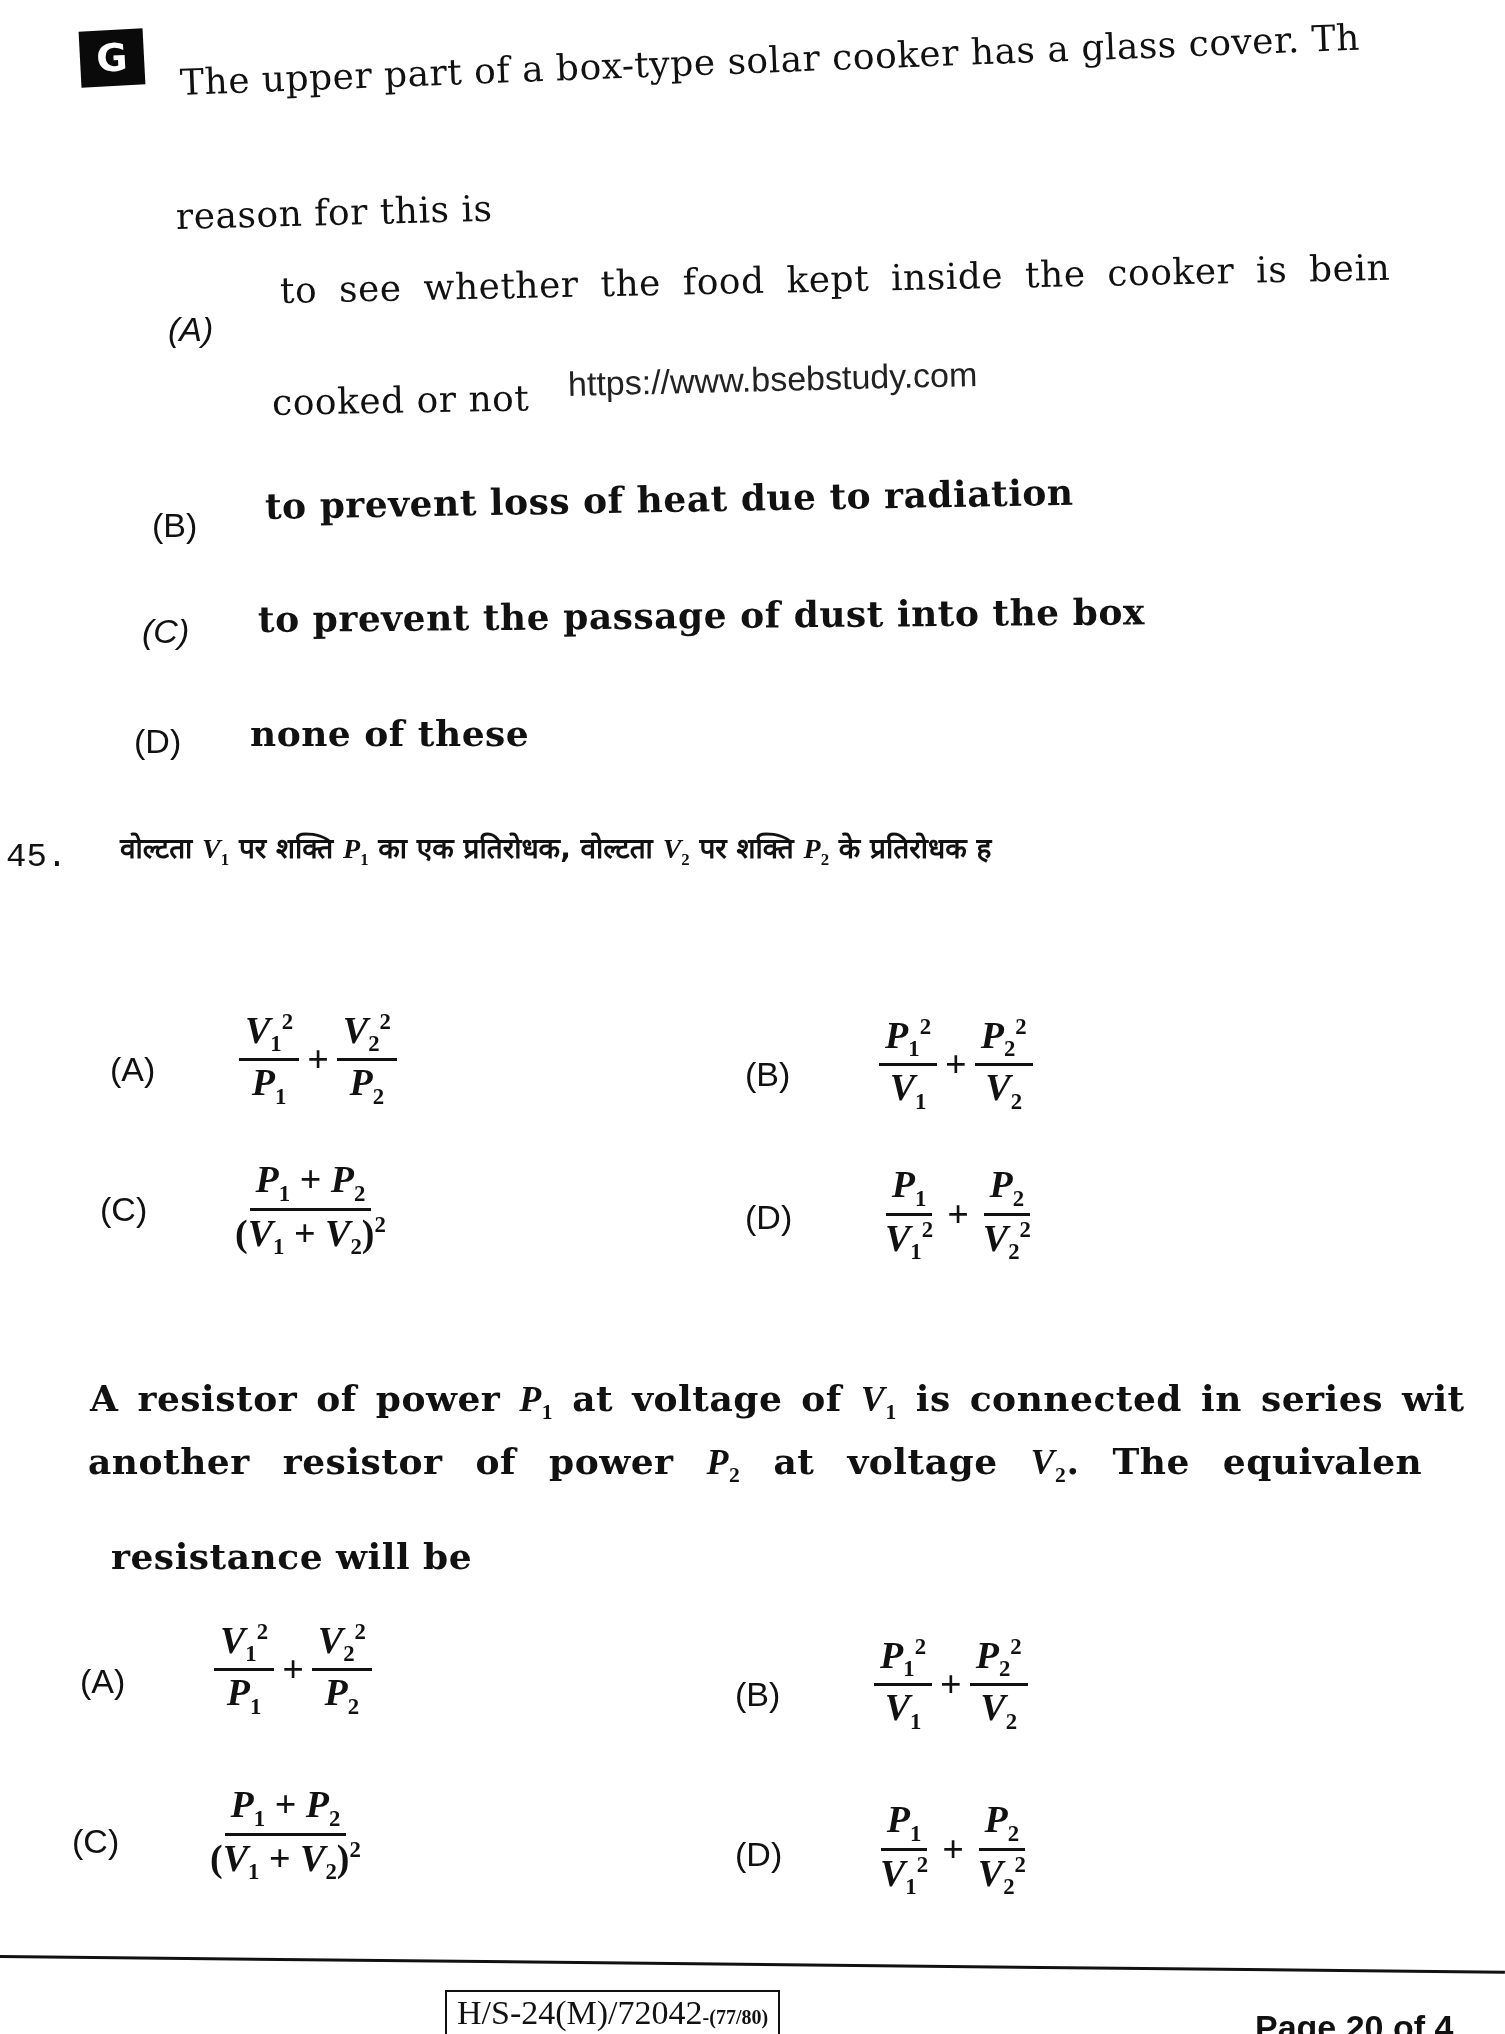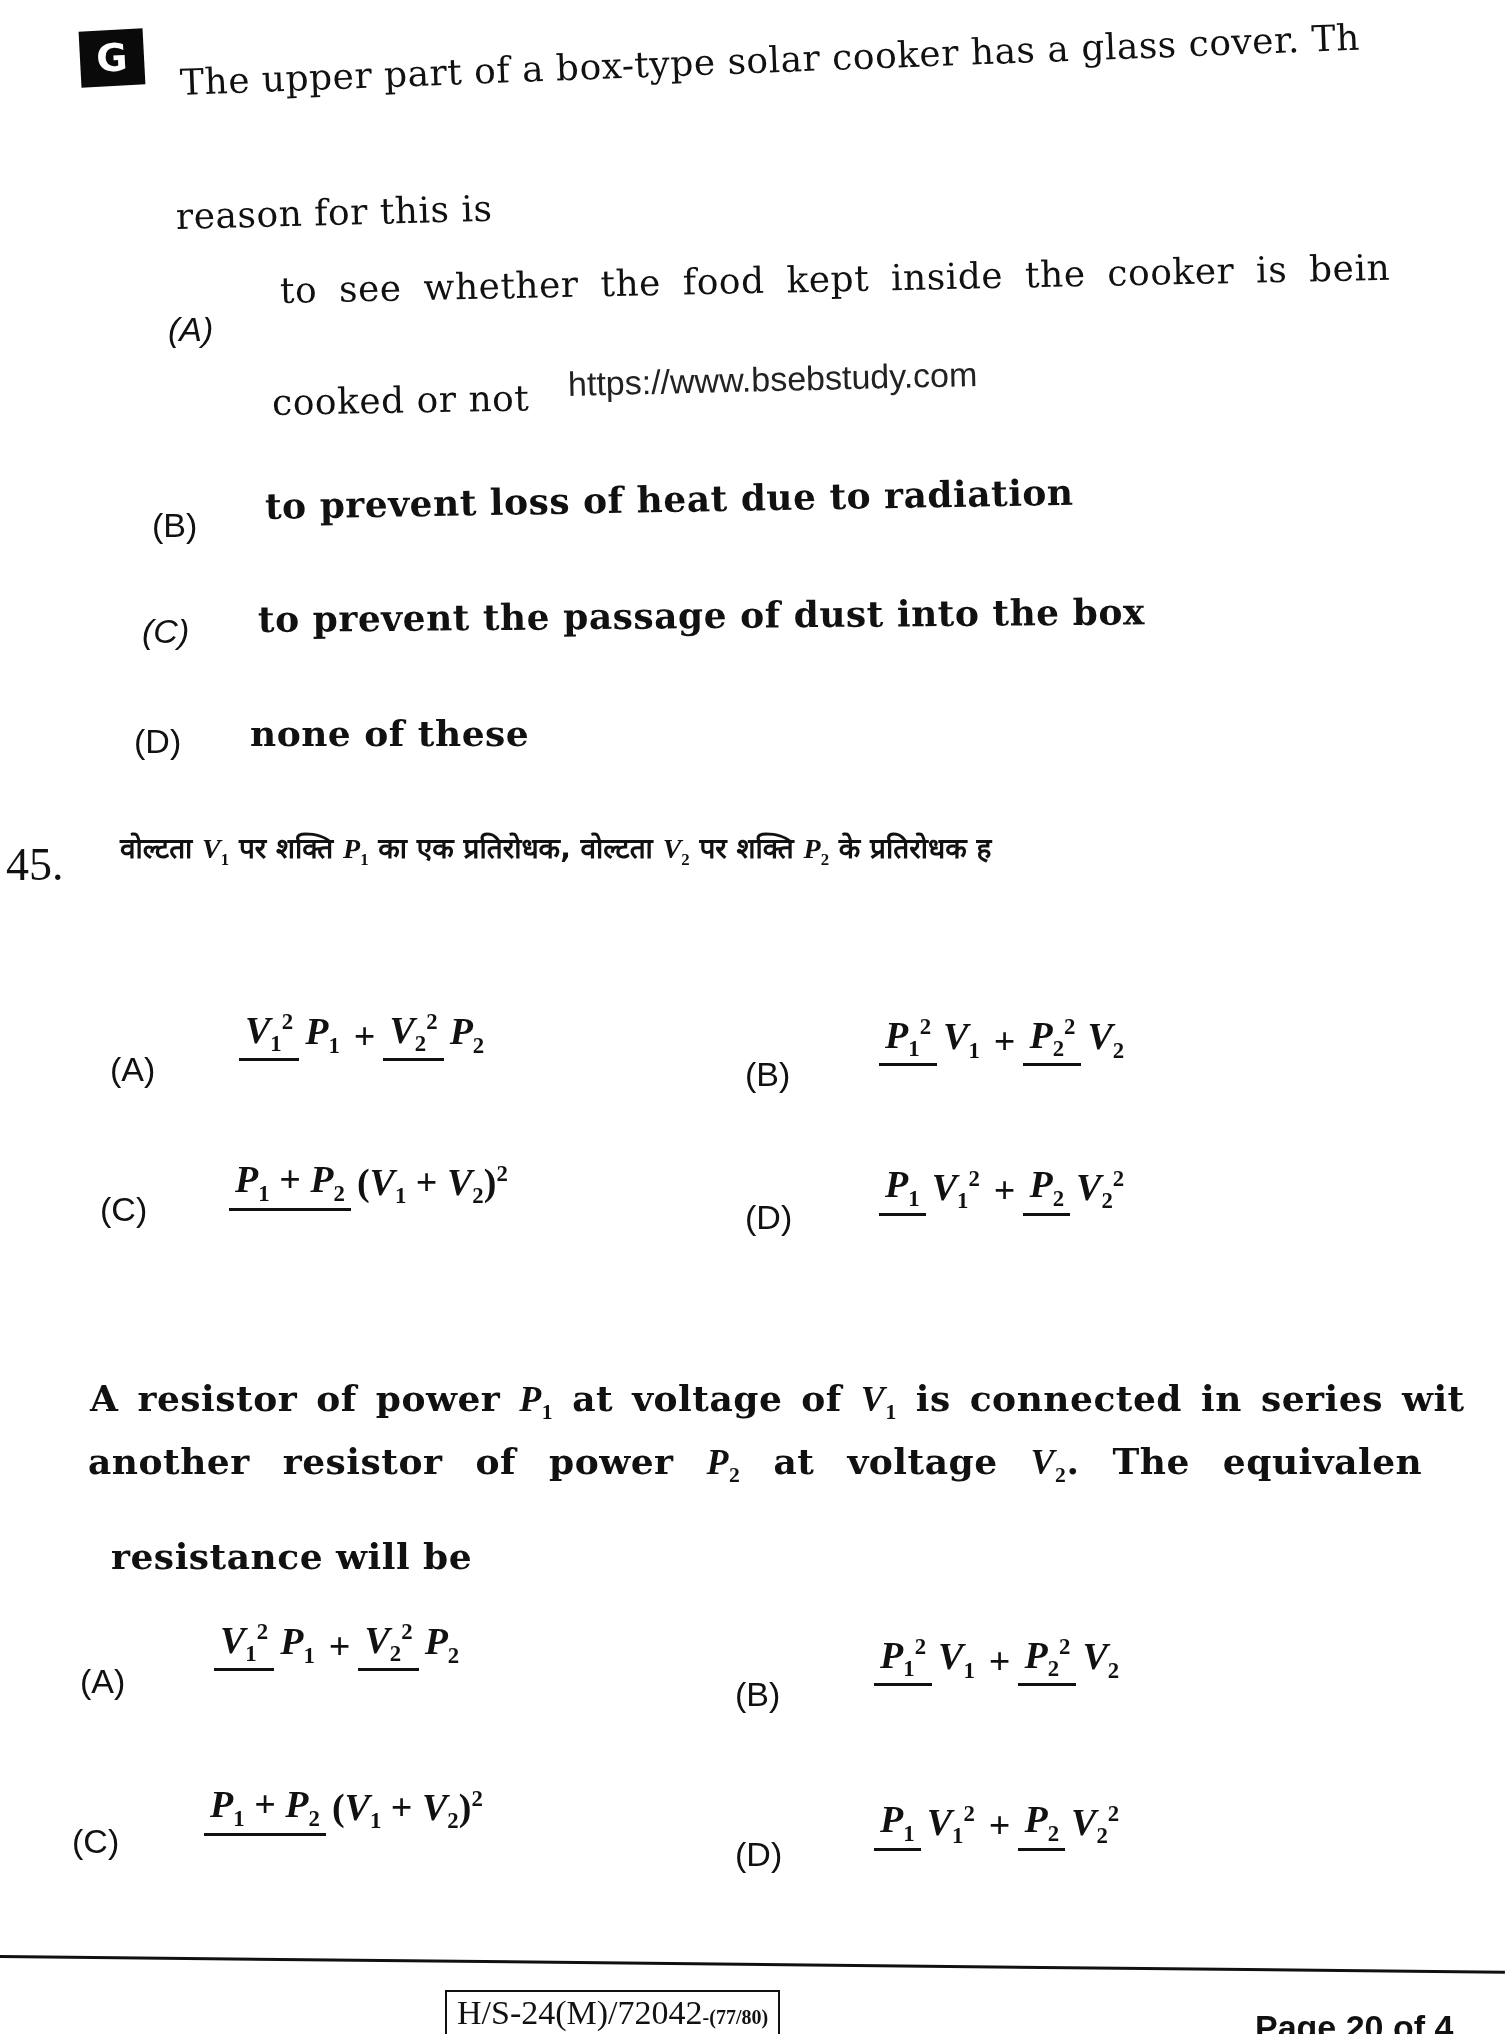--- a/index.html
+++ b/index.html
@@ -28,34 +28,34 @@
     }
     .label {
       font-family: "Liberation Sans", "DejaVu Sans", sans-serif;
       font-size: 34px;
     }
     .hindi {
       font-family: "DejaVu Sans", "Liberation Sans", sans-serif;
       font-size: 28px; font-weight: bold;
     }
     .qnum {
-      font-family: Liberation Serif, serif;
-      font-size: 46px;
+      font-family: Liberation Mono, monospace;
+      font-size: 34px;
     }
     .var { font-style: italic; font-weight: bold; font-family: "Liberation Serif", serif; }
     sub, sup { font-size: 60%; font-style: normal; }
 
     
     .expr {
       display: inline-flex; align-items: center;
       font-family: "Liberation Serif", "DejaVu Serif", serif;
       font-weight: bold; font-size: 38px;
     }
     .frac {
-      display: inline-flex; 
+      display: inline-flex; flex-direction: column; align-items: center;
       margin: 0 4px;
     }
     .frac .num { padding: 0 6px 2px; border-bottom: 3px solid #111; line-height: 1.05; }
     .frac .den { padding: 2px 6px 0; line-height: 1.05; }
     .plus { margin: 0 4px; font-weight: bold; }
     .frac .num i, .frac .den i { font-style: italic; }
 
     .rule {
       left: 0; top: 1955px; width: 1505px; height: 3px; background: #111;
       transform: rotate(0.6deg); transform-origin: left center;

